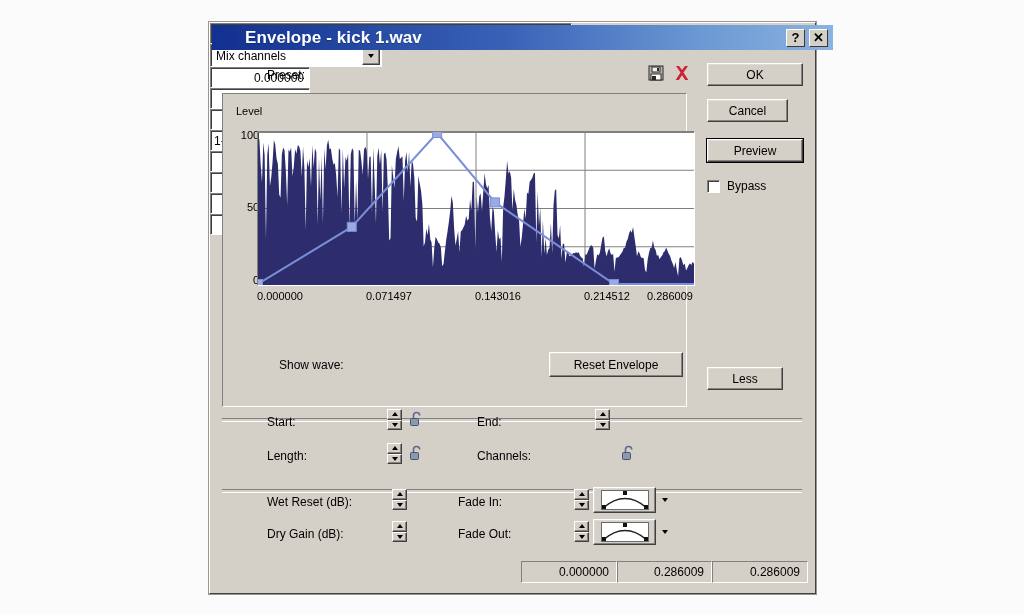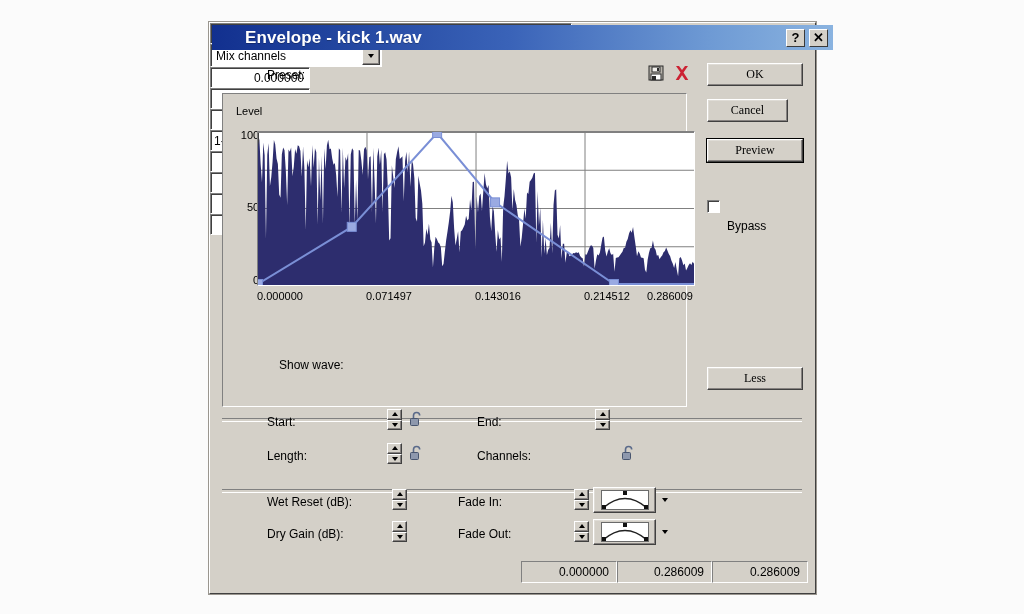--- a/index.html
+++ b/index.html
@@ -39,21 +39,21 @@
   }
   #btn-help{right:28px;}
   #btn-close{right:5px;}
 
   
   .btn{
     background:#d4d0c8;
     border:1px solid;
     border-color:#ffffff #404040 #404040 #ffffff;
     box-shadow:inset -1px -1px 0 #868280, inset 1px 1px 0 #dfdcd6;
-    font-family:Liberation Serif, serif;font-size:12px;color:#000;
+    font-family:Liberation Sans, sans-serif;font-size:12px;color:#000;
     display:flex;align-items:center;justify-content:center;
     box-sizing:border-box;cursor:default;
   }
   .btn.default{box-shadow:inset -1px -1px 0 #868280, inset 1px 1px 0 #dfdcd6, 0 0 0 1px #000;}
   .field{
     background:#fff;
     border:1px solid;
     border-color:#808080 #ffffff #ffffff #808080;
     box-shadow:inset 1px 1px 0 #404040;
     box-sizing:border-box;
@@ -147,24 +147,24 @@
       <path d="M3 2 L6 2 L9 6 L12 2 L15 2 L10.5 8.6 L15.3 16 L12.2 16 L9 11.3 L5.8 16 L2.7 16 L7.5 8.6 Z" fill="#cc2233"></path>
     </svg>
   </div>
 
   <div class="btn" style="position:absolute;left:497px;top:40px;width:96px;height:23px;">OK</div>
   <div class="btn" style="position:absolute;left:497px;top:76px;width:81px;height:23px;">Cancel</div>
   <div class="btn default" style="position:absolute;left:497px;top:116px;width:96px;height:23px;">Preview</div>
 
   <div style="position:absolute;left:497px;top:156px;display:flex;align-items:center;gap:7px;">
     <div class="chk"></div>
-    <span style="font-size:12px;margin-top:40px;">Bypass</span>
-  </div>
-
-  <div class="btn" style="position:absolute;left:497px;top:344px;width:96px;height:23px;">Less</div>
+    <span style="font-size:12px;">Bypass</span>
+  </div>
+
+  <div class="btn" style="position:absolute;left:497px;top:344px;width:76px;height:23px;">Less</div>
 
   <div class="group" style="left:12px;top:70px;width:465px;height:314px;"></div>
 
   <div class="axlabel" style="left:26px;top:82px;font-size:11px;">Level</div>
 
   <div class="axlabel" style="left:20px;top:106px;text-align:right;width:42px;">100 %</div>
   <div class="axlabel" style="left:20px;top:178px;text-align:right;width:42px;">50 %</div>
   <div class="axlabel" style="left:20px;top:251px;text-align:right;width:42px;">0 %</div>
 
   <div id="plot" style="left:47px;top:108px;width:438px;height:155px;">
@@ -201,20 +201,21 @@
 
 
   <div class="lbl" style="left:24px;top:335px;">Show wave:</div>
   <div class="field" style="left:140px;top:329px;width:172px;height:23px;padding:0;">
     <span style="margin-left:5px;font-size:12px;">Mix channels</span>
     <div style="flex:1"></div>
     <div class="ddbtn" style="height:19px;width:18px;margin:1px;">
       <span class="arr dn"></span>
     </div>
   </div>
+  <div class="btn" style="position:absolute;left:339px;top:329px;width:134px;height:25px;">Reset Envelope</div>
 
   <div class="hsep" style="left:12px;top:395px;width:580px;"></div>
 
   <div class="lbl" style="left:12px;top:392px;">Start:</div>
   <div class="field num" style="left:77px;top:386px;width:100px;height:21px;">0.000000</div>
   <div class="spin" style="position:absolute;left:177px;top:386px;height:21px;">
     <div class="sb">
         <span class="arr up"></span>
       </div>
     <div class="sb">

